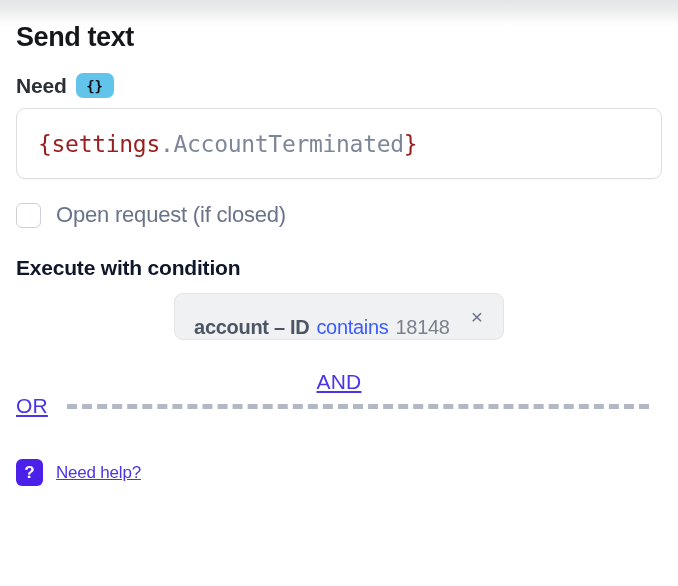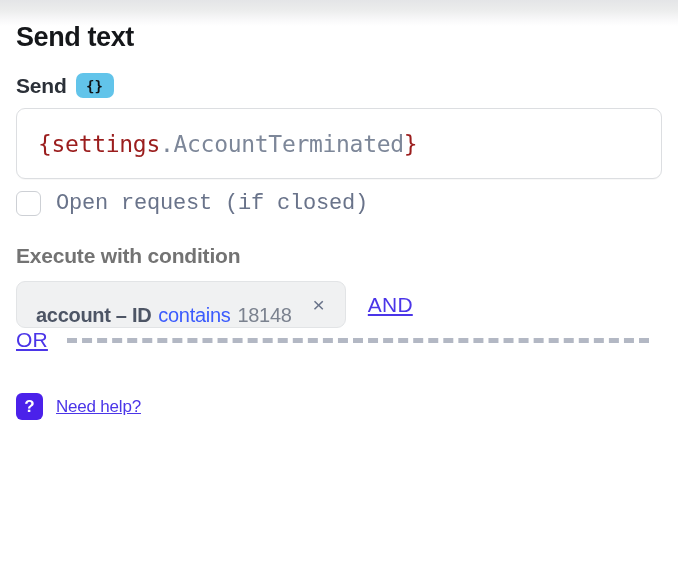--- a/index.html
+++ b/index.html
@@ -92,22 +92,21 @@
   }
   .tpl-brace { color: #9b1d1d; }
   .tpl-root  { color: #9b1d1d; }
   .tpl-prop  { color: #7d8799; }
 
   
   .check-row {
     display: flex;
     align-items: center;
     gap: 15px;
-    margin-top: 12px;
-    font-family: Liberation Mono, monospace;
+    margin-top: 23px;
   }
   .checkbox {
     width: 25px;
     height: 25px;
     border: 1px solid #cdd0d5;
     border-radius: 6px;
     background: #ffffff;
     box-sizing: border-box;
     flex: none;
   }
@@ -116,30 +115,31 @@
     color: #69738a;
     letter-spacing: -0.2px;
   }
 
   
   .section-heading {
     margin: 0;
     padding-top: 28px;
     font-size: 21px;
     font-weight: bold;
-    color: #737373;
+    color: #0f172a;
     letter-spacing: -0.2px;
   }
 
   
   .cond-row {
     display: flex;
     align-items: center;
-    gap: 22px;
+    gap: 30px;
     margin-top: 13px;
+    flex-direction: column;
   }
   .cond-chip {
     display: flex;
     align-items: center;
     background: #f0f1f2;
     border: 1px solid #e2e4e6;
     border-radius: 9px;
     height: 47px;
     padding: 0 10px 0 19px;
     box-sizing: border-box;
@@ -217,21 +217,21 @@
 </head>
 <body>
 
 <div class="top-gradient"></div>
 
 <div class="panel">
 
   <h1 class="page-title">Send text</h1>
 
   <div class="field-label-row">
-    <span class="field-label">Send</span>
+    <span class="field-label">Need</span>
     <span class="tpl-badge">{}</span>
   </div>
 
   <div class="text-input">
     <span class="tpl-expr"><span class="tpl-brace">{</span><span class="tpl-root">settings</span><span class="tpl-prop">.AccountTerminated</span><span class="tpl-brace">}</span></span>
   </div>
 
   <div class="check-row">
     <span class="checkbox"></span>
     <span class="check-label">Open request (if closed)</span>

